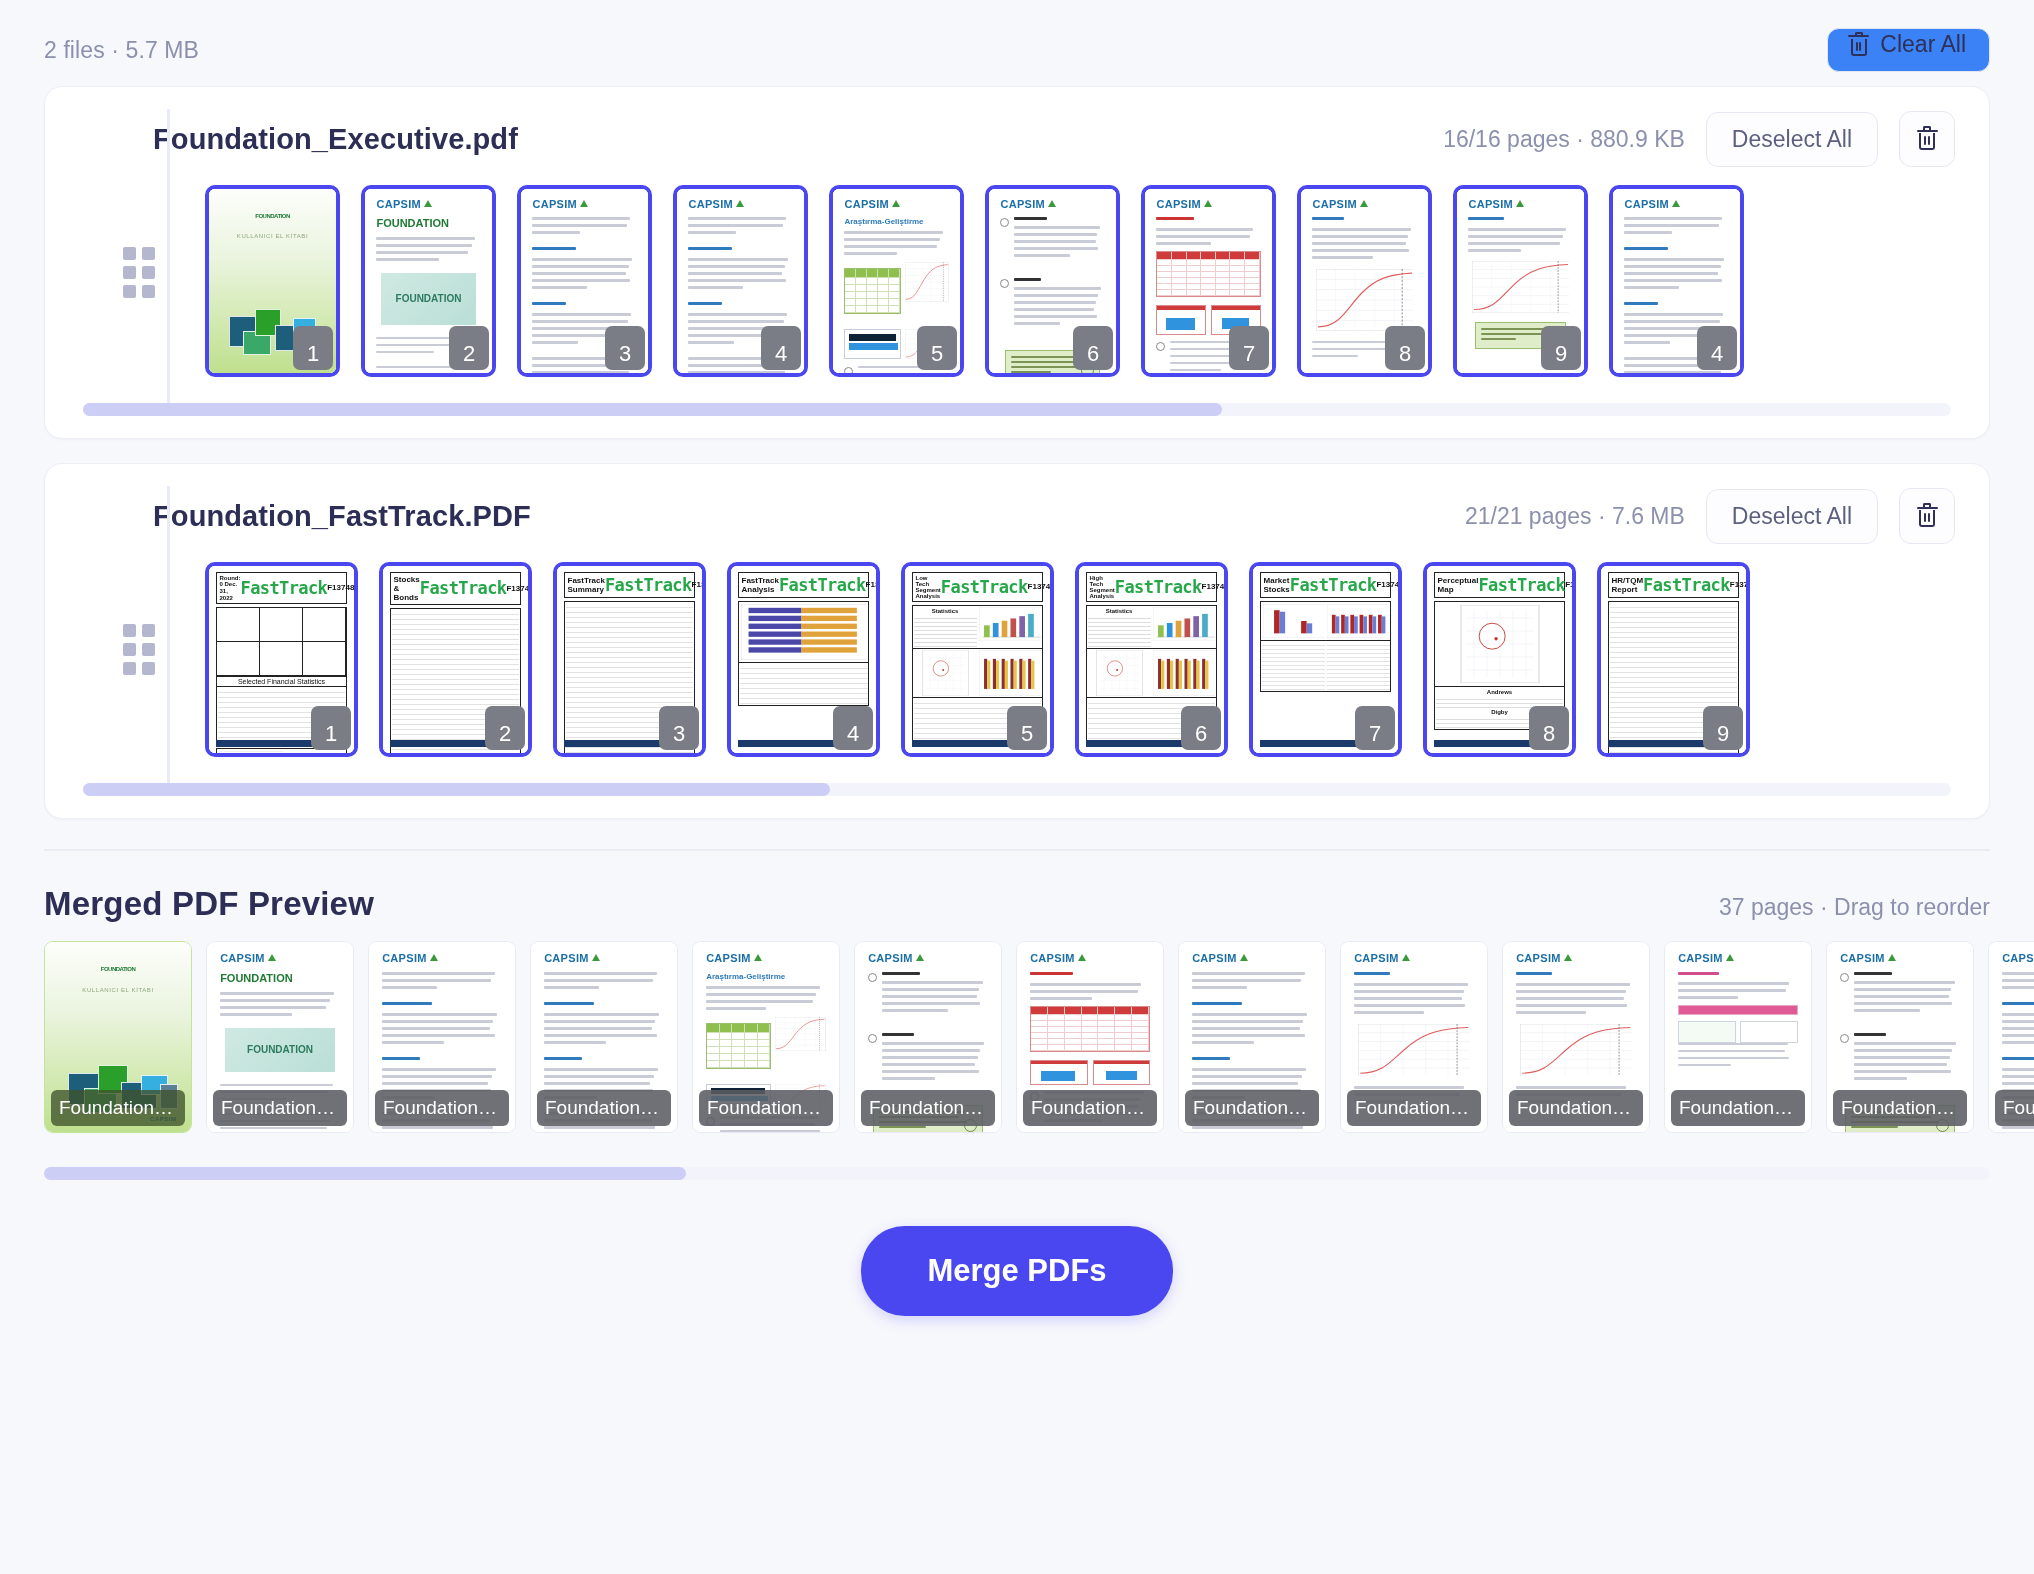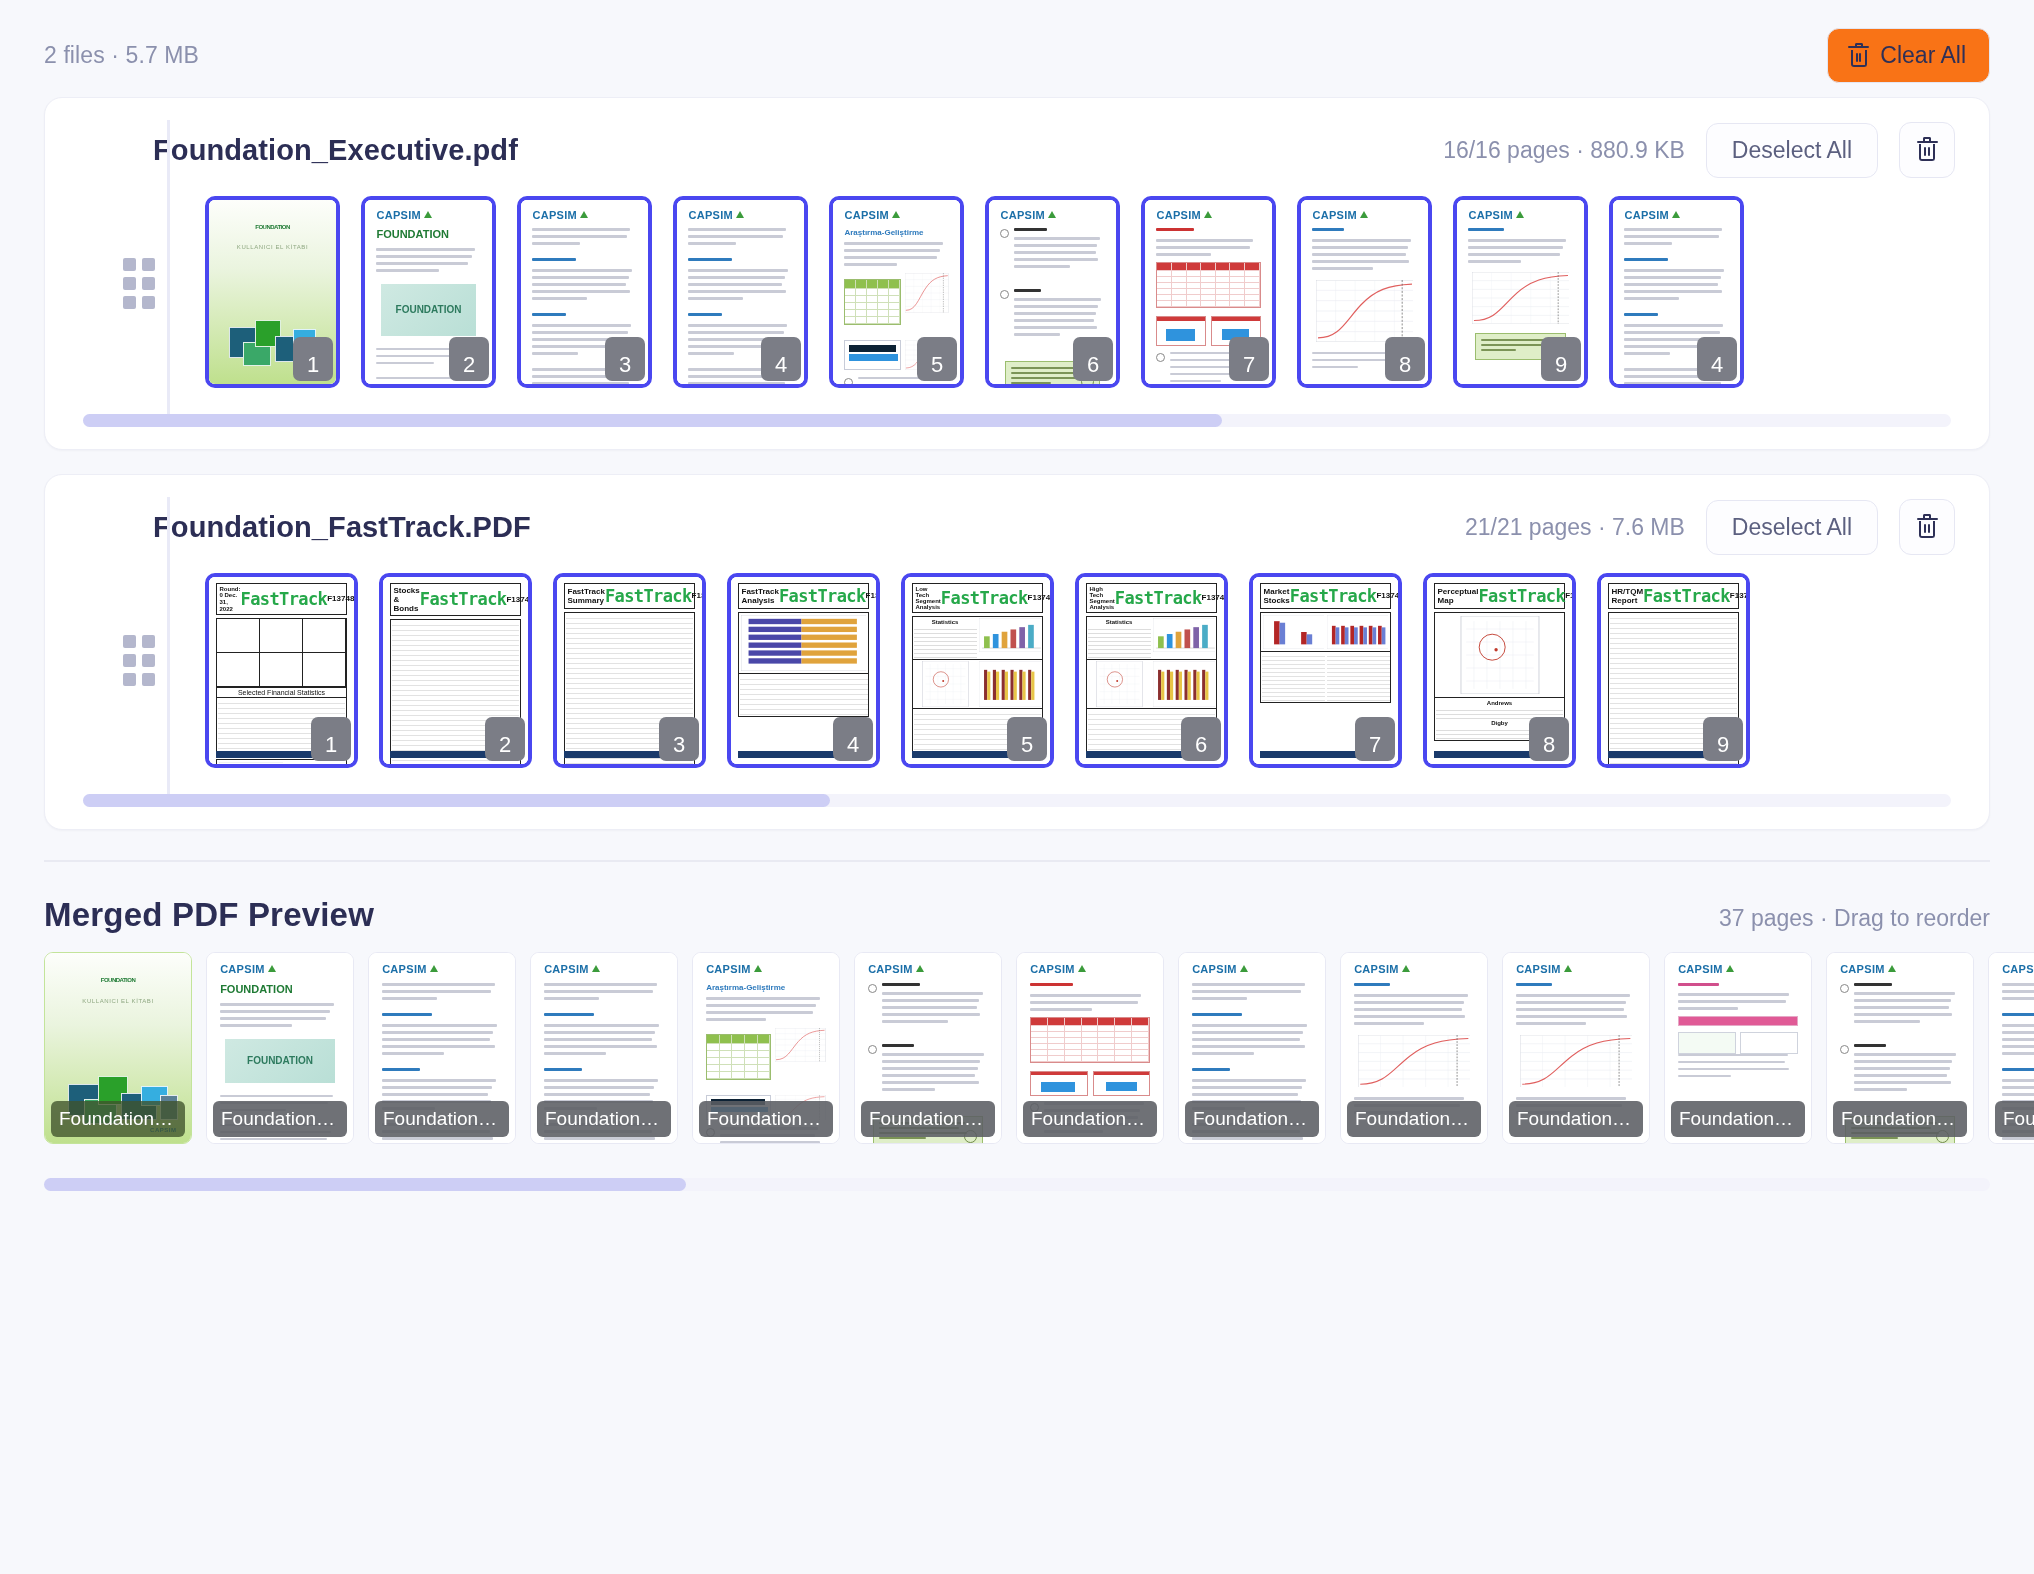--- a/index.html
+++ b/index.html
@@ -13,22 +13,22 @@
   .page { width: 2034px; height: 1574px; position: relative; }
 
   
   .topbar {
     display: flex; align-items: center; justify-content: space-between;
     padding: 28px 44px 14px 44px;
   }
   .files-summary { font-size: 23px; color: #8b90ad; letter-spacing: .1px; }
   .clear-all {
     display: inline-flex; align-items: center; gap: 11px;
-    background: #f97316; border: 1.5px solid #e4e6f2; border-radius: 12px;
-    padding: 13px 23px 13px 20px; font-size: 23px; color: #2e3057;
+    background: #3b82f6; border: 1.5px solid #e4e6f2; border-radius: 12px;
+    padding: 2px 23px 13px 20px; font-size: 23px; color: #2e3057;
     cursor: pointer;
   }
   .trash {
     width: 21px; height: 23px; position: relative; display: inline-block;
   }
   .trash .lid {
     position: absolute; top: 2px; left: 0; width: 21px; height: 2.2px;
     background: #2e3057; border-radius: 1px;
   }
   .trash .handle {
@@ -2936,13 +2936,16 @@
             <div class="h-line" style="width:93%"></div>
           </div>
         </div>
         <div class="mlabel">Fou</div>
       </div>
     </div>
   <div class="merged-scroll">
     <i id="merged-thumb" style="width: 33%;"></i>
   </div>
 
+  <div class="merge-row">
+    <button class="merge-btn">Merge PDFs</button>
+  </div>
 </div>
 
 </body></html>

